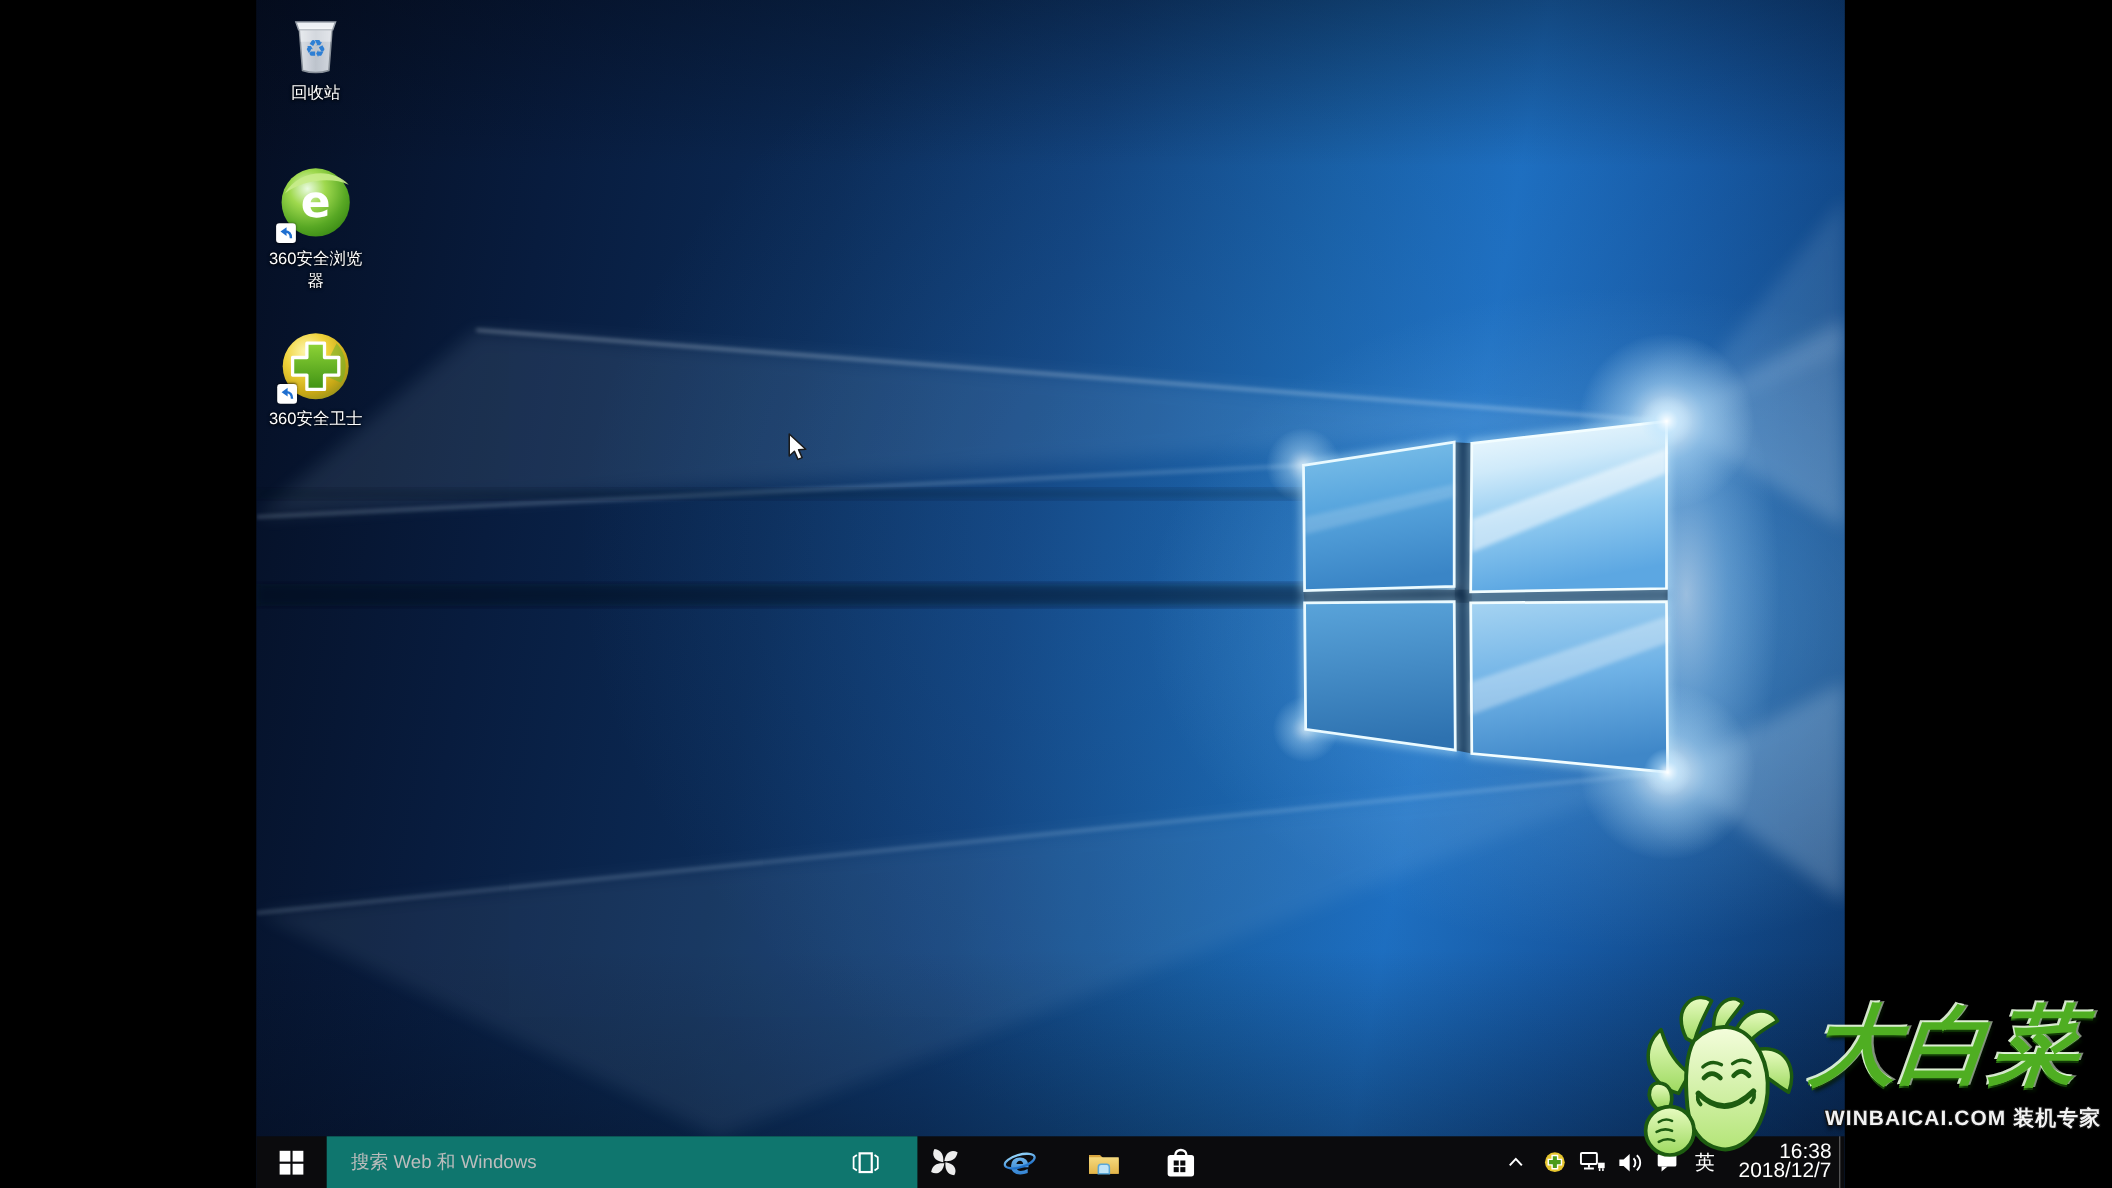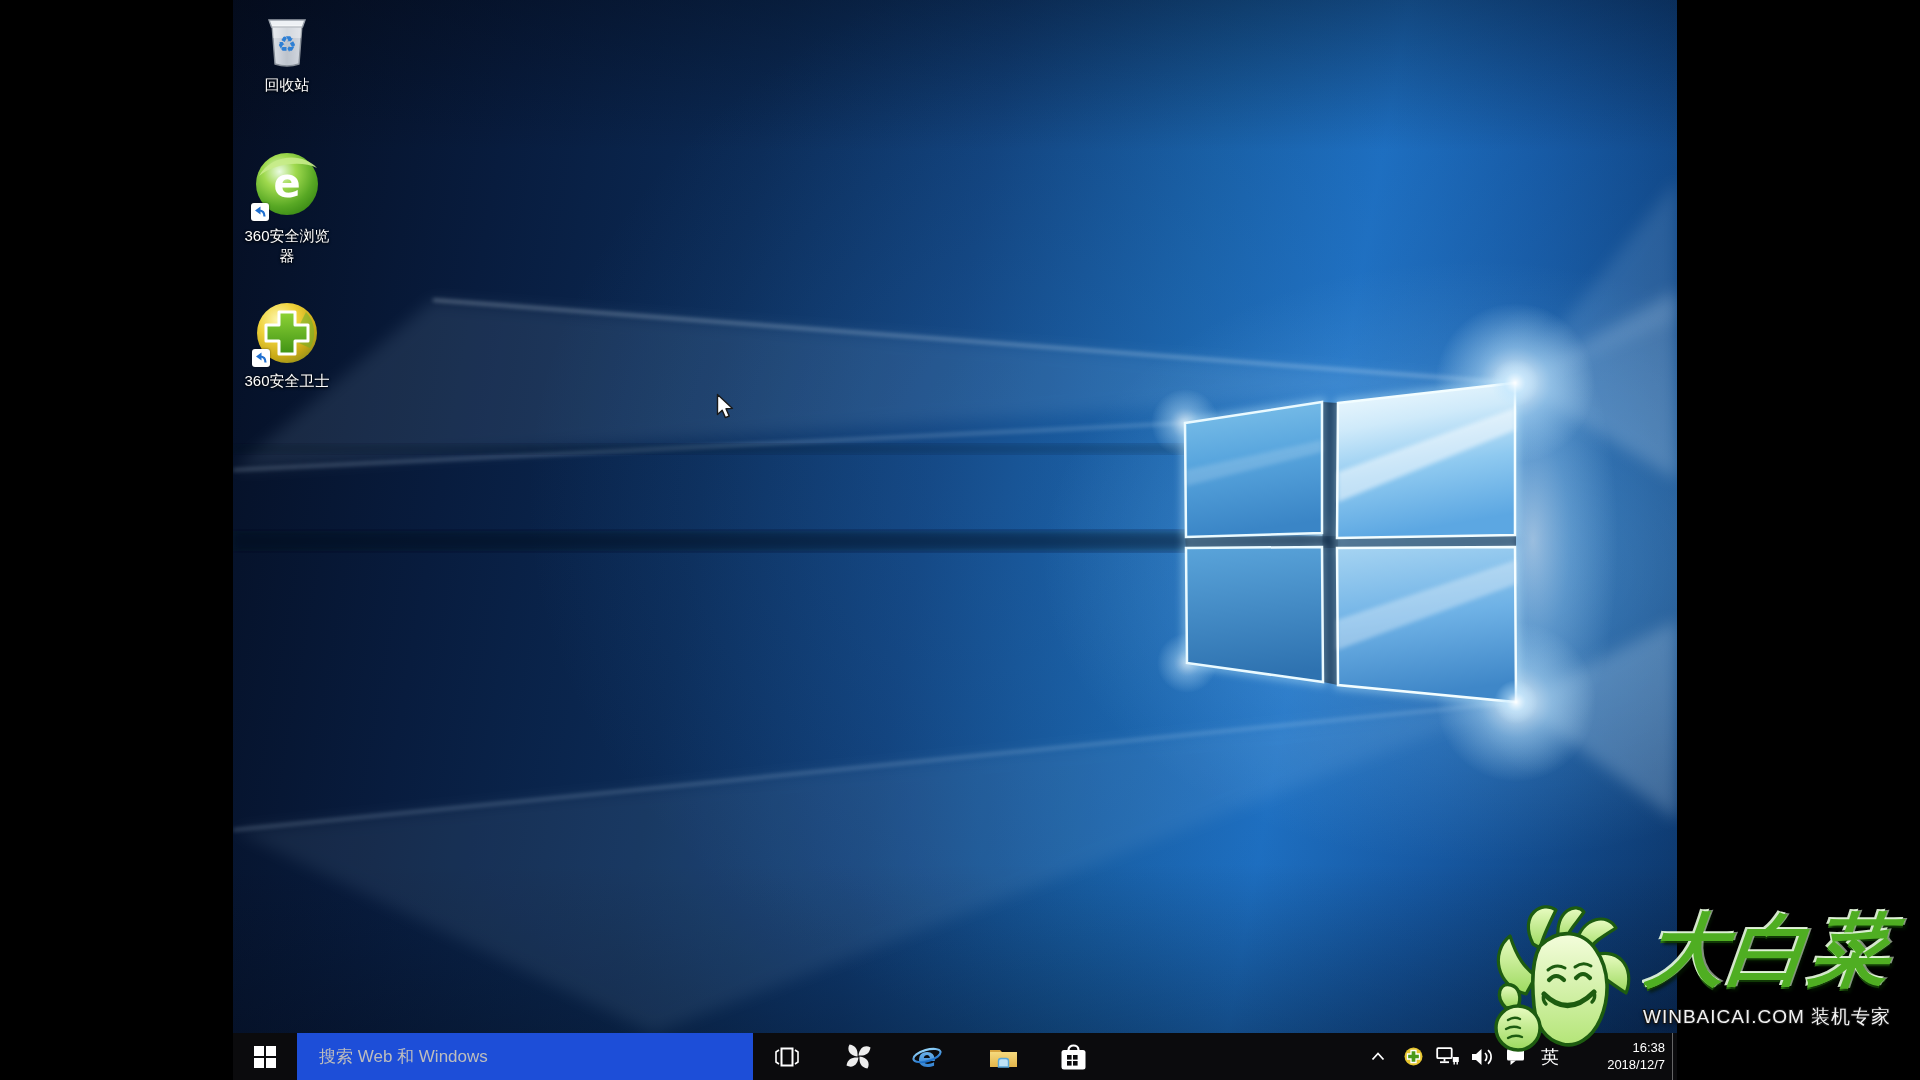--- a/index.html
+++ b/index.html
@@ -22,42 +22,42 @@
   .dicon .lbl{margin-top:3px;font-size:15px;line-height:20px;color:#fff;
               text-shadow:0 1px 3px rgba(0,0,0,.95),0 0 2px rgba(0,0,0,.8);}
   .badge{position:absolute;left:-2px;bottom:-1px;width:18px;height:18px;background:#fff;
          border-radius:3px;box-shadow:0 0 2px rgba(0,0,0,.6);}
   .badge svg{position:absolute;left:2px;top:2px;}
 
   
   .taskbar{position:absolute;left:0;bottom:0;width:1444px;height:47px;background:#0b0b0d;}
   .tb-btn{position:absolute;top:0;height:47px;width:60px;display:flex;align-items:center;
           justify-content:center;background:transparent;border:none;padding:0;cursor:pointer;}
-  .searchbox{position:absolute;left:64px;top:0;width:456px;height:47px;background:#1d4ed8;}
+  .searchbox{position:absolute;left:64px;top:0;width:537px;height:47px;background:#0f766e;}
   .searchbox input{width:100%;height:100%;background:transparent;border:none;outline:none;
           padding:0 0 0 22px;font-size:17px;color:#ddd;font-family:"Liberation Sans","DejaVu Sans",sans-serif;}
   .searchbox input::placeholder{color:#bdbdbd;opacity:1;}
   .tray-btn{position:absolute;top:0;height:47px;width:34px;display:flex;align-items:center;
           justify-content:center;background:transparent;border:none;padding:0;cursor:pointer;}
   .ime{font-size:18px;color:#fff;}
   .clock{position:absolute;left:1340px;top:0;width:96px;height:47px;color:#fff;text-align:right;
-         padding:7px 4px 0 0;font-size:13px;line-height:16.5px;cursor:default;}
+         padding:7px 4px 0 0;font-size:19px;line-height:16.5px;cursor:default;}
   .tb-divider{position:absolute;left:1439px;top:0;width:1px;height:47px;background:rgba(210,210,210,.45);}
 
   
   .cursor{position:absolute;left:716px;top:393px;z-index:40;}
 
   
   .watermark{position:absolute;left:1486px;top:896px;width:434px;height:184px;z-index:50;pointer-events:none;}
   .mascot{position:absolute;left:0;top:0;}
   .brand{position:absolute;left:160px;top:14px;font-size:80px;line-height:82px;font-weight:bold;
          font-style:italic;letter-spacing:2px;transform:skewX(-6deg);color:#4fae22;white-space:nowrap;
          text-shadow:-2px -2px 0 rgba(235,255,225,.9),2px -1px 0 rgba(235,255,225,.55),
                      3px 4px 3px rgba(5,25,0,.65),0 2px 0 #2a7212;}
-  .site{position:absolute;left:157px;top:108px;font-size:19px;font-weight:normal;letter-spacing:1px;
+  .site{position:absolute;left:173px;top:108px;font-size:19px;font-weight:bold;letter-spacing:1px;
         color:#f2f2f2;white-space:nowrap;
         text-shadow:1px 1px 0 #141414,-1px -1px 0 #141414,1px -1px 0 #141414,-1px 1px 0 #141414,0 3px 4px rgba(0,0,0,.8);}
 </style>
 </head>
 <body>
 
 <div class="screen">
 
   <div class="desktop">
 

